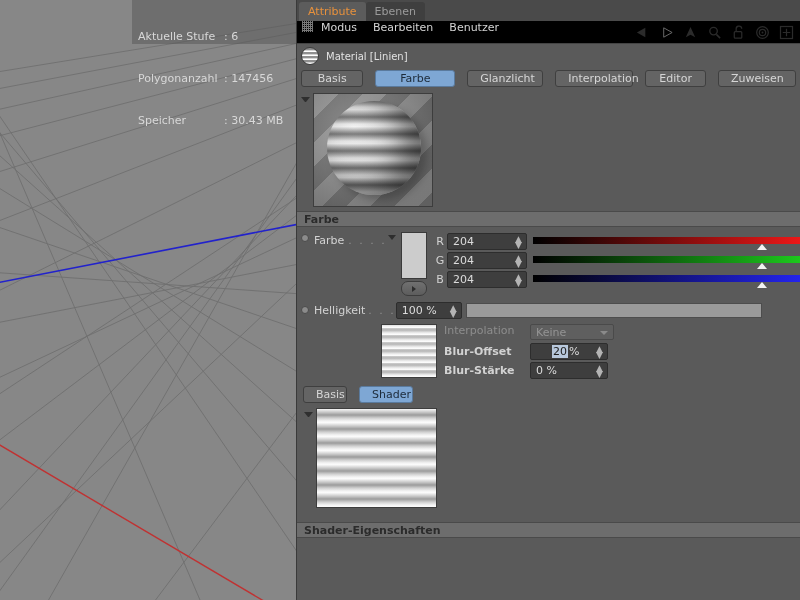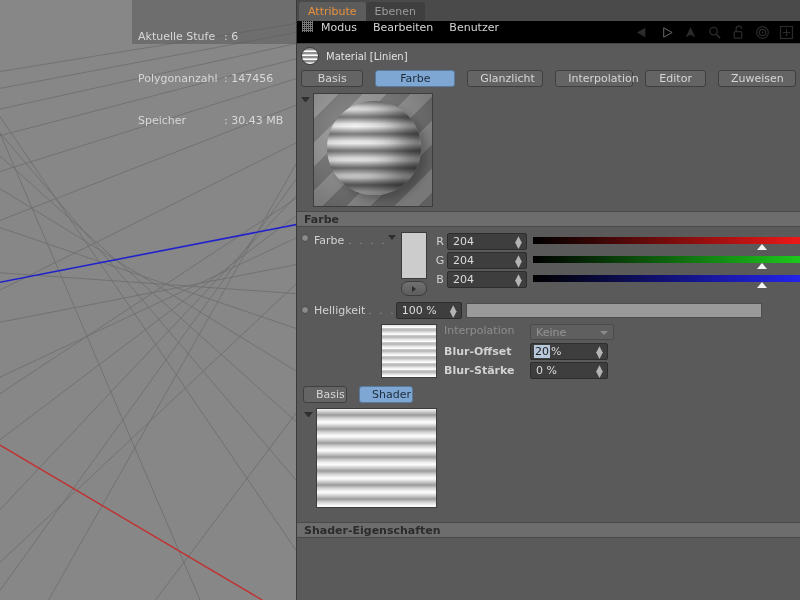--- a/index.html
+++ b/index.html
@@ -447,21 +447,21 @@
     <div style="margin-left:7px">
       <div style="display:flex; align-items:flex-start; height:18px;">
         <span class="dimlab" style="width:86px">Interpolation</span>
         <div class="selbox" style="width:84px">
           <span>Keine</span>
           <span class="dn"></span>
         </div>
       </div>
       <div style="display:flex; align-items:center; height:19px;">
         <span class="lab" style="width:86px; font-weight:bold">Blur-Offset</span>
-        <div class="numfield" style="width:78px; padding-left:3px">
+        <div class="numfield" style="width:78px; padding-left:21px">
           <span class="sel-text">20</span>
           <span style="margin-left:1px">%</span>
           <span class="spin">▲<br>▼</span>
         </div>
       </div>
       <div style="display:flex; align-items:center; height:19px;">
         <span class="lab" style="width:86px; font-weight:bold">Blur-Stärke</span>
         <div class="numfield" style="width:78px">
           <span>0 %</span>
           <span class="spin">▲<br>▼</span>

